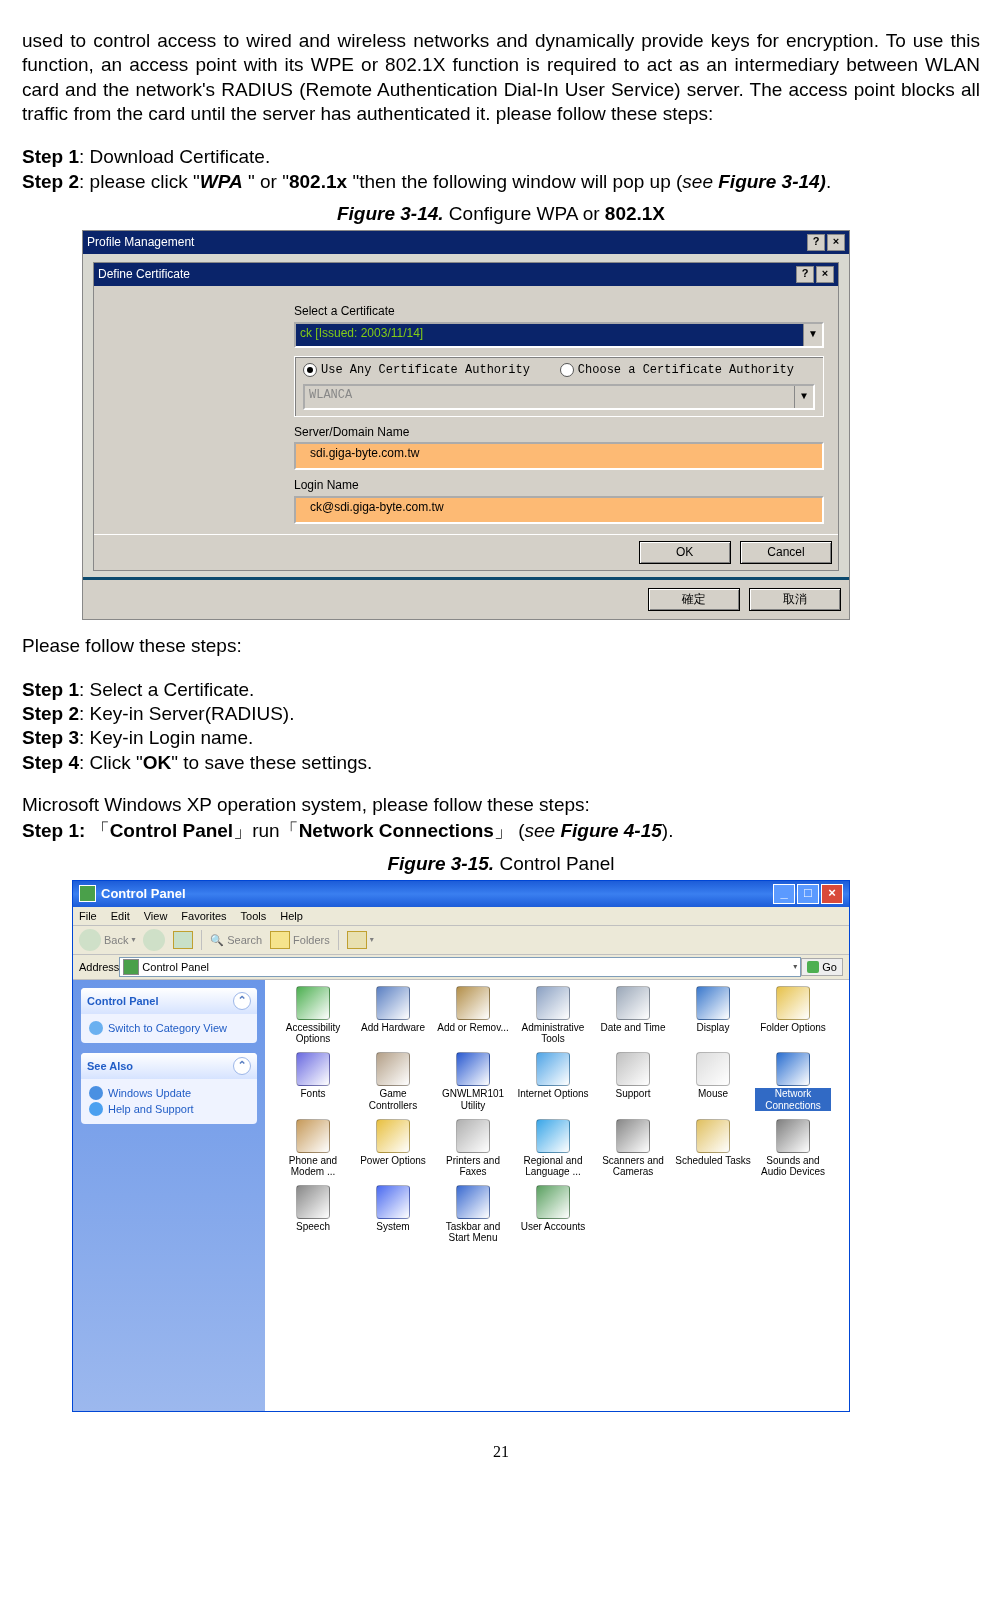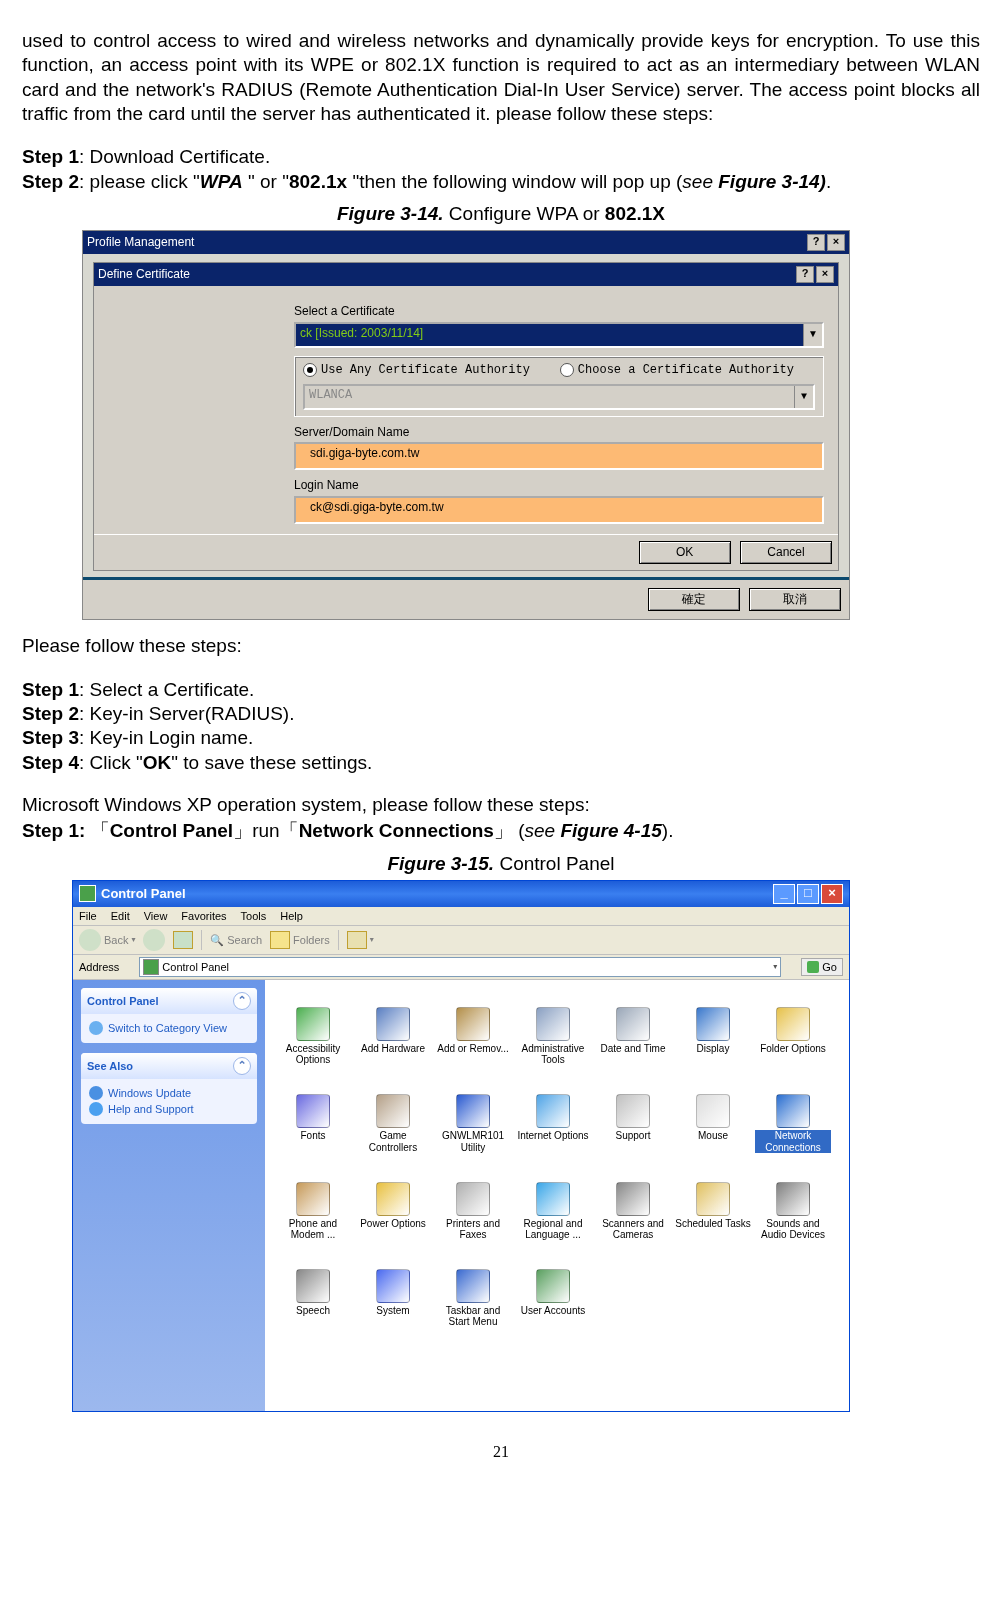--- a/index.html
+++ b/index.html
@@ -163,21 +163,21 @@
   .cp-toolbar .navbtn .circ {
     width: 22px; height: 22px; border-radius: 50%; background: #cfe0c8;
   }
   .cp-toolbar .sep { width: 1px; height: 20px; background: #c0c0c0; }
   .cp-toolbar .tb-icon {
     width: 18px; height: 16px; background: #f6e48c; border: 1px solid #c0a030;
   }
   .cp-addr {
     background: #ece9d8; border-bottom: 1px solid #c0c0c0;
     padding: 2px 6px; font-size: 11px;
-    display: flex; align-items: center; gap: 20px;
+    display: flex; align-items: center; gap: 0;
   }
   .cp-addr .fld {
     flex: 1;
     background: #fff;
     border: 1px solid #7f9db9;
     padding: 1px 3px;
     display: flex;
     align-items: center;
     gap: 3px;
   }
@@ -225,21 +225,20 @@
   }
   .icon-grid {
     display: grid;
     grid-template-columns: repeat(7, 76px);
     gap: 6px 4px;
   }
   .cp-icon {
     text-align: center;
     font-size: 10px;
     cursor: pointer;
-    margin-top: 21px;
   }
   .cp-icon .box {
     width: 32px; height: 32px;
     margin: 0 auto 2px auto;
     border-radius: 4px;
   }
   .cp-icon.sel .name {
     background: #316ac5; color: #fff; display: inline-block; padding: 0 2px;
   }
   .cp-icon .name { display: inline-block; line-height: 1.15; }

